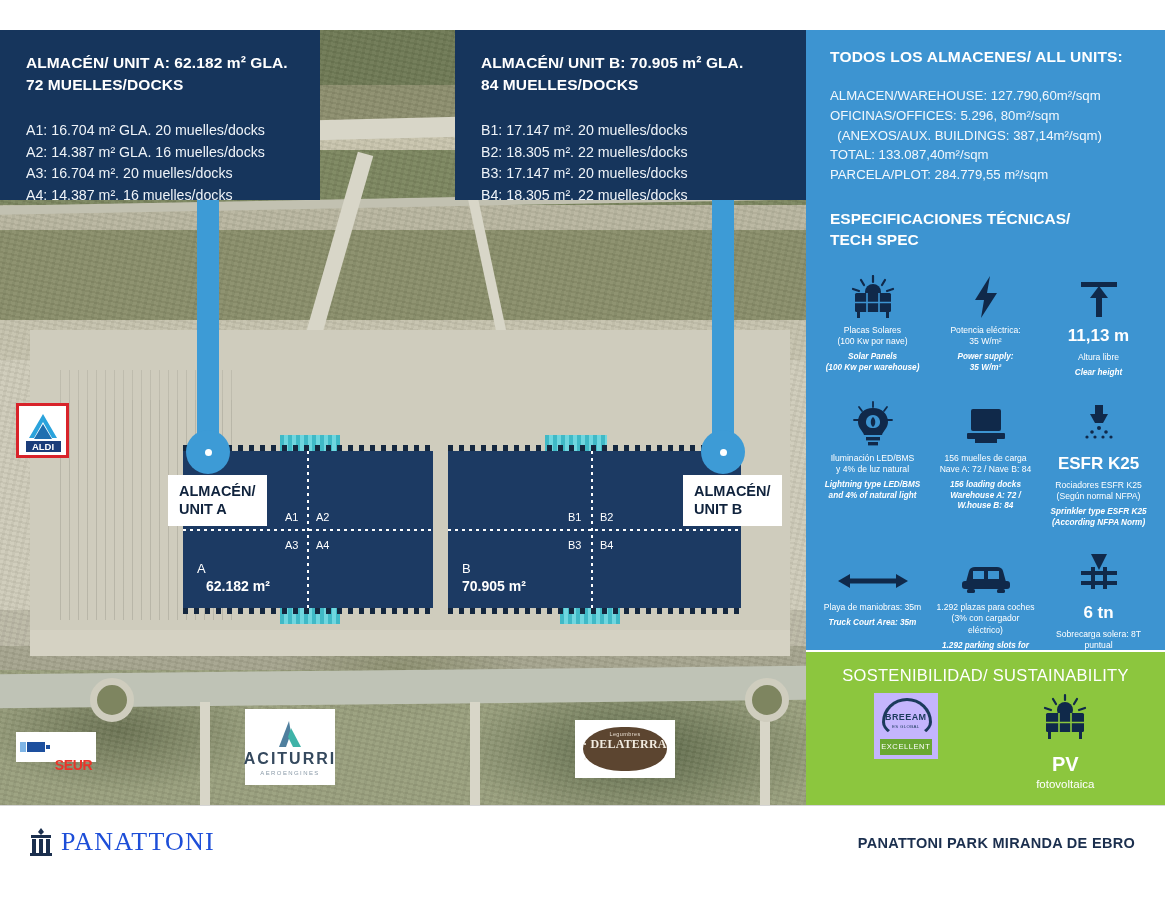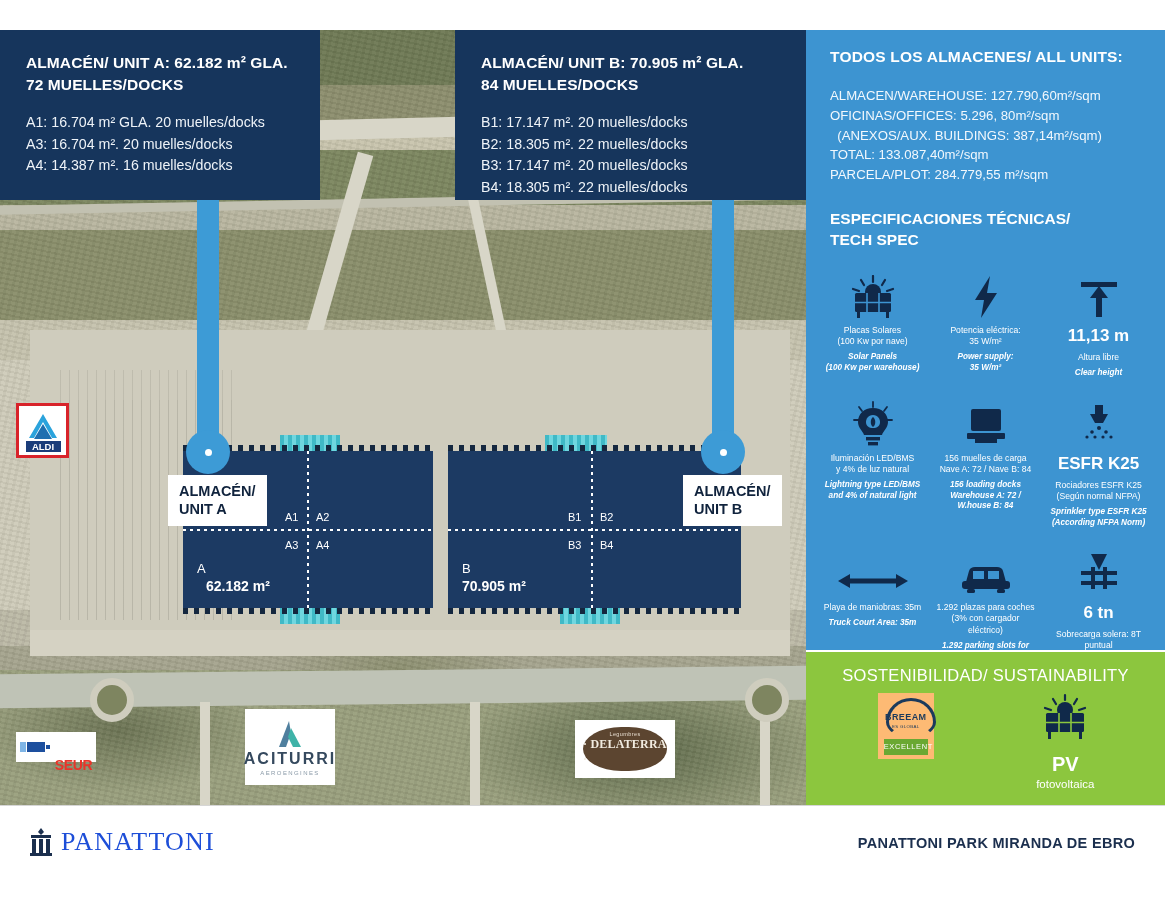--- a/index.html
+++ b/index.html
@@ -69,21 +69,21 @@
   .pin-stem{ position:absolute; width:22px; background:#3d9bd6; }
   .pin-dot{ position:absolute; width:44px; height:44px; border-radius:50%; background:#3d9bd6; }
   .pin-dot::after{ content:""; position:absolute; left:19px; top:19px; width:7px; height:7px;
     border-radius:50%; background:#fff; }
   .callout{ position:absolute; background:#fff; color:#10233d;
     font-size:14.5px; font-weight:bold; line-height:1.25; padding:7px 11px 8px 11px; }
 
   
   .panel-dark{ position:absolute; background:#16355c; color:#fff; padding:22px 26px 20px 26px; }
   .panel-dark h2{ font-size:15.5px; font-weight:bold; line-height:1.42; letter-spacing:.1px;}
-  .panel-dark ul{ list-style:none; margin-top:16px; }
+  .panel-dark ul{ list-style:none; margin-top:24px; }
   .panel-dark li{ font-size:14.2px; line-height:1.53; color:#eef3f8; }
 
   
   .panel-blue{ position:absolute; left:806px; top:30px; width:359px; height:620px;
     background:#3d94d1; color:#fff; padding:18px 0 0 0; }
   .pb-pad{ padding:0 24px; }
   .pb-title{ font-size:15.5px; font-weight:bold; letter-spacing:.2px; margin-bottom:20px; }
   .pb-line{ font-size:13.2px; line-height:1.5; color:#f2f8fd; }
   .pb-sec{ font-size:15.5px; font-weight:bold; line-height:1.35; margin:24px 0 4px 0; }
 
@@ -95,21 +95,21 @@
   .spec .en{ font-size:8.2px; line-height:1.3; color:#fff; font-style:italic; font-weight:bold; margin-top:5px; }
   .spec .es-sm{ font-size:8.6px; line-height:1.3; }
   .spec-wide{ grid-column:1 / span 3; padding-top:16px; }
 
   
   .panel-green{ position:absolute; left:806px; top:652px; width:359px; height:153px;
     background:#8cc63e; color:#fff; }
   .pg-title{ text-align:center; font-size:16.5px; letter-spacing:.3px; padding-top:14px; color:#fff; }
   .pg-row{ display:flex; justify-content:space-around; align-items:flex-start; padding:8px 20px 0 20px; }
   .pg-item{ text-align:center; width:100px; }
-  .breeam-box{ width:56px; height:66px; background:#fdba74; margin:0 auto; position:relative; }
+  .breeam-box{ width:64px; height:66px; background:#c4b5fd; margin:0 auto; position:relative; }
   .breeam-ring{ position:absolute; left:8px; top:5px; width:50px; height:40px;
     border:3px solid #1b3a5c; border-radius:50% 50% 50% 50%/60% 60% 40% 40%;
     border-bottom-color:transparent; }
   .breeam-txt{ position:absolute; left:0; right:0; top:19px; text-align:center;
     font-size:9px; font-weight:bold; color:#1b3a5c; letter-spacing:.4px; }
   .breeam-sub{ position:absolute; left:0; right:0; top:31px; text-align:center;
     font-size:4.4px; color:#1b3a5c; letter-spacing:.3px; }
   .breeam-bar{ position:absolute; left:6px; right:6px; bottom:4px; height:16px; background:#6aa832;
     color:#fff; font-size:7.5px; text-align:center; line-height:16px; letter-spacing:.6px; }
   .pg-pv{ font-size:20px; font-weight:bold; margin-top:4px; }
@@ -243,20 +243,21 @@
     </div>
   </div>
 
   <div class="panel-dark" style="left:0;top:30px;width:320px;height:170px;">
     <h2>
       <span>ALMACÉN/ UNIT A: 62.182 m² GLA.</span><br>
       <span>72 MUELLES/DOCKS</span>
     </h2>
     <ul>
       <li>A1: 16.704 m² GLA. 20 muelles/docks</li>
+      <li>A2: 14.387 m² GLA. 16 muelles/docks</li>
       <li>A3: 16.704 m². 20 muelles/docks</li>
       <li>A4: 14.387 m². 16 muelles/docks</li>
     </ul>
   </div>
 
   <div class="panel-dark" style="left:455px;top:30px;width:351px;height:170px;">
     <h2>
       <span>ALMACÉN/ UNIT B: 70.905 m² GLA.</span><br>
       <span>84 MUELLES/DOCKS</span>
     </h2>

